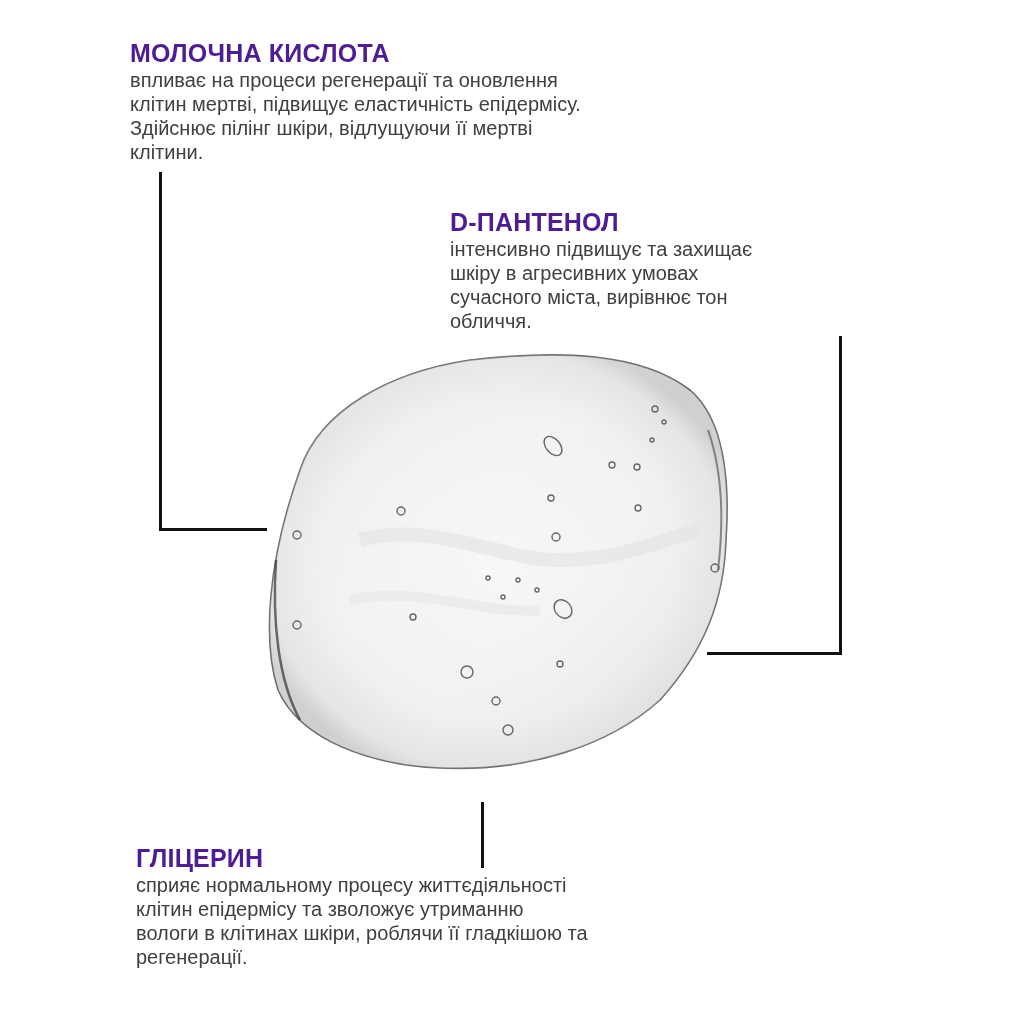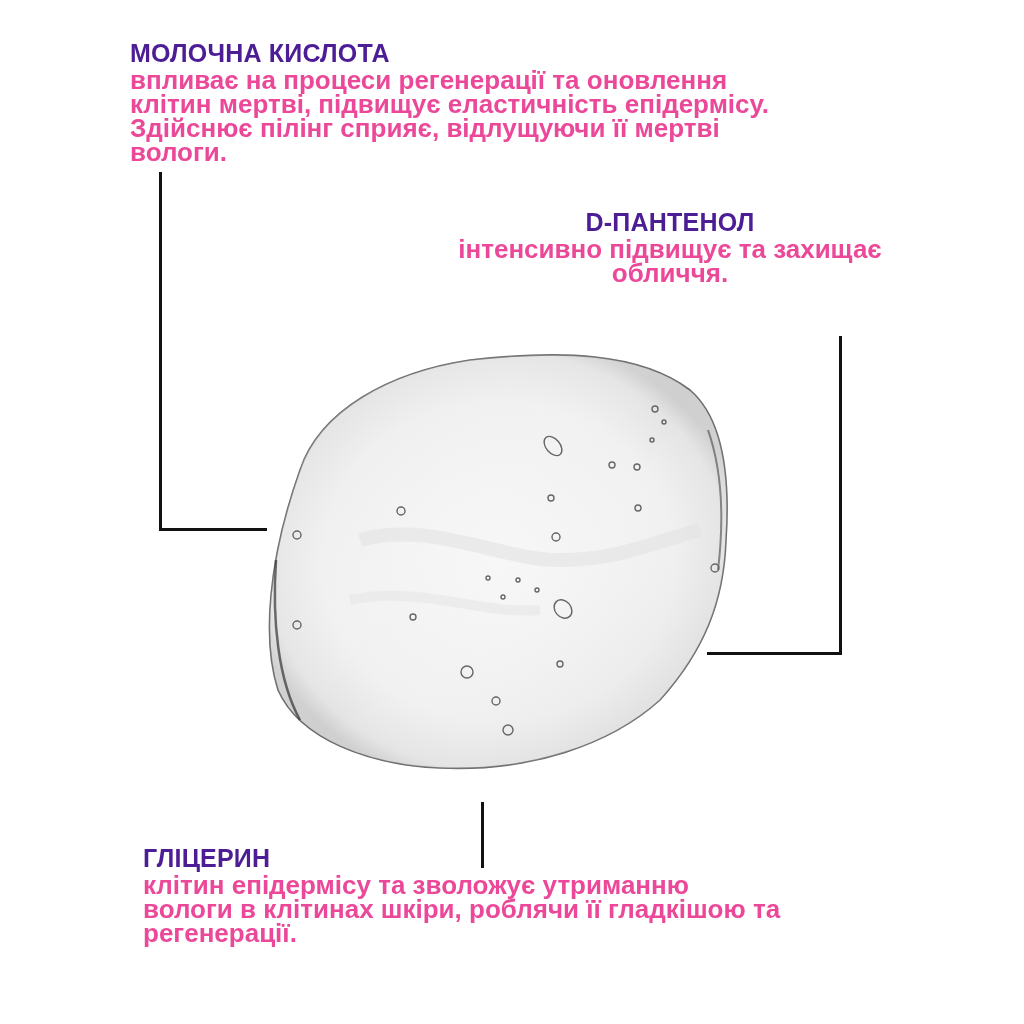--- a/index.html
+++ b/index.html
@@ -1,24 +1,24 @@
 <!DOCTYPE html>
 <html><head>
 <meta charset="utf-8">
 <style>
   html, body { margin: 0; padding: 0; background: #ffffff; }
   body { width: 1024px; height: 1024px; position: relative; overflow: hidden; font-family: "Liberation Sans", "DejaVu Sans", sans-serif; color: #1a1a1a; }
   .block { position: absolute; }
   .title { font-weight: 700; font-size: 25px; letter-spacing: 0.2px; line-height: 30px; color: #4c1d95; }
-  .body-text { font-size: 26px; line-height: 24px; color: #ec4899; font-weight: 700; }
+  .body-text { font-size: 20px; line-height: 24px; color: #404040; font-weight: 400; }
   .line-v { position: absolute; width: 3px; background: #111; }
   .line-h { position: absolute; height: 3px; background: #111; }
   #block-lactic { left: 130px; top: 38px; width: 640px; }
-  #block-panthenol { left: 450px; top: 207px; width: 440px; text-align: center; }
-  #block-glycerin { left: 143px; top: 843px; width: 640px; }
+  #block-panthenol { left: 450px; top: 207px; width: 440px; text-align: left; }
+  #block-glycerin { left: 136px; top: 843px; width: 640px; }
   .blob { position: absolute; left: 0; top: 0; }
 </style>
 </head>
 <body>
 
 <svg class="blob" width="1024" height="1024" viewBox="0 0 1024 1024">
   <defs>
     <radialGradient id="gelFill" cx="50%" cy="50%" r="55%">
       <stop offset="0%" stop-color="#f7f7f7"></stop>
       <stop offset="70%" stop-color="#f1f1f1"></stop>
@@ -70,33 +70,36 @@
 <div class="line-v" style="left:839px; top:336px; height:319px;"></div>
 <div class="line-h" style="left:707px; top:652px; width:135px;"></div>
 
 <div class="line-v" style="left:481px; top:802px; height:66px;"></div>
 
 <div class="block" id="block-lactic">
   <div class="title">МОЛОЧНА КИСЛОТА</div>
   <div class="body-text">
     <div>впливає на процеси регенерації та оновлення</div>
     <div>клітин мертві, підвищує еластичність епідермісу.</div>
-    <div>Здійснює пілінг сприяє, відлущуючи її мертві</div>
-    <div>вологи.</div>
+    <div>Здійснює пілінг шкіри, відлущуючи її мертві</div>
+    <div>клітини.</div>
   </div>
 </div>
 
 <div class="block" id="block-panthenol">
   <div class="title">D-ПАНТЕНОЛ</div>
   <div class="body-text">
     <div>інтенсивно підвищує та захищає</div>
+    <div>шкіру в агресивних умовах</div>
+    <div>сучасного міста, вирівнює тон</div>
     <div>обличчя.</div>
   </div>
 </div>
 
 <div class="block" id="block-glycerin">
   <div class="title">ГЛІЦЕРИН</div>
   <div class="body-text">
+    <div>сприяє нормальному процесу життєдіяльності</div>
     <div>клітин епідермісу та зволожує утриманню</div>
     <div>вологи в клітинах шкіри, роблячи її гладкішою та</div>
     <div>регенерації.</div>
   </div>
 </div>
 
 </body></html>

